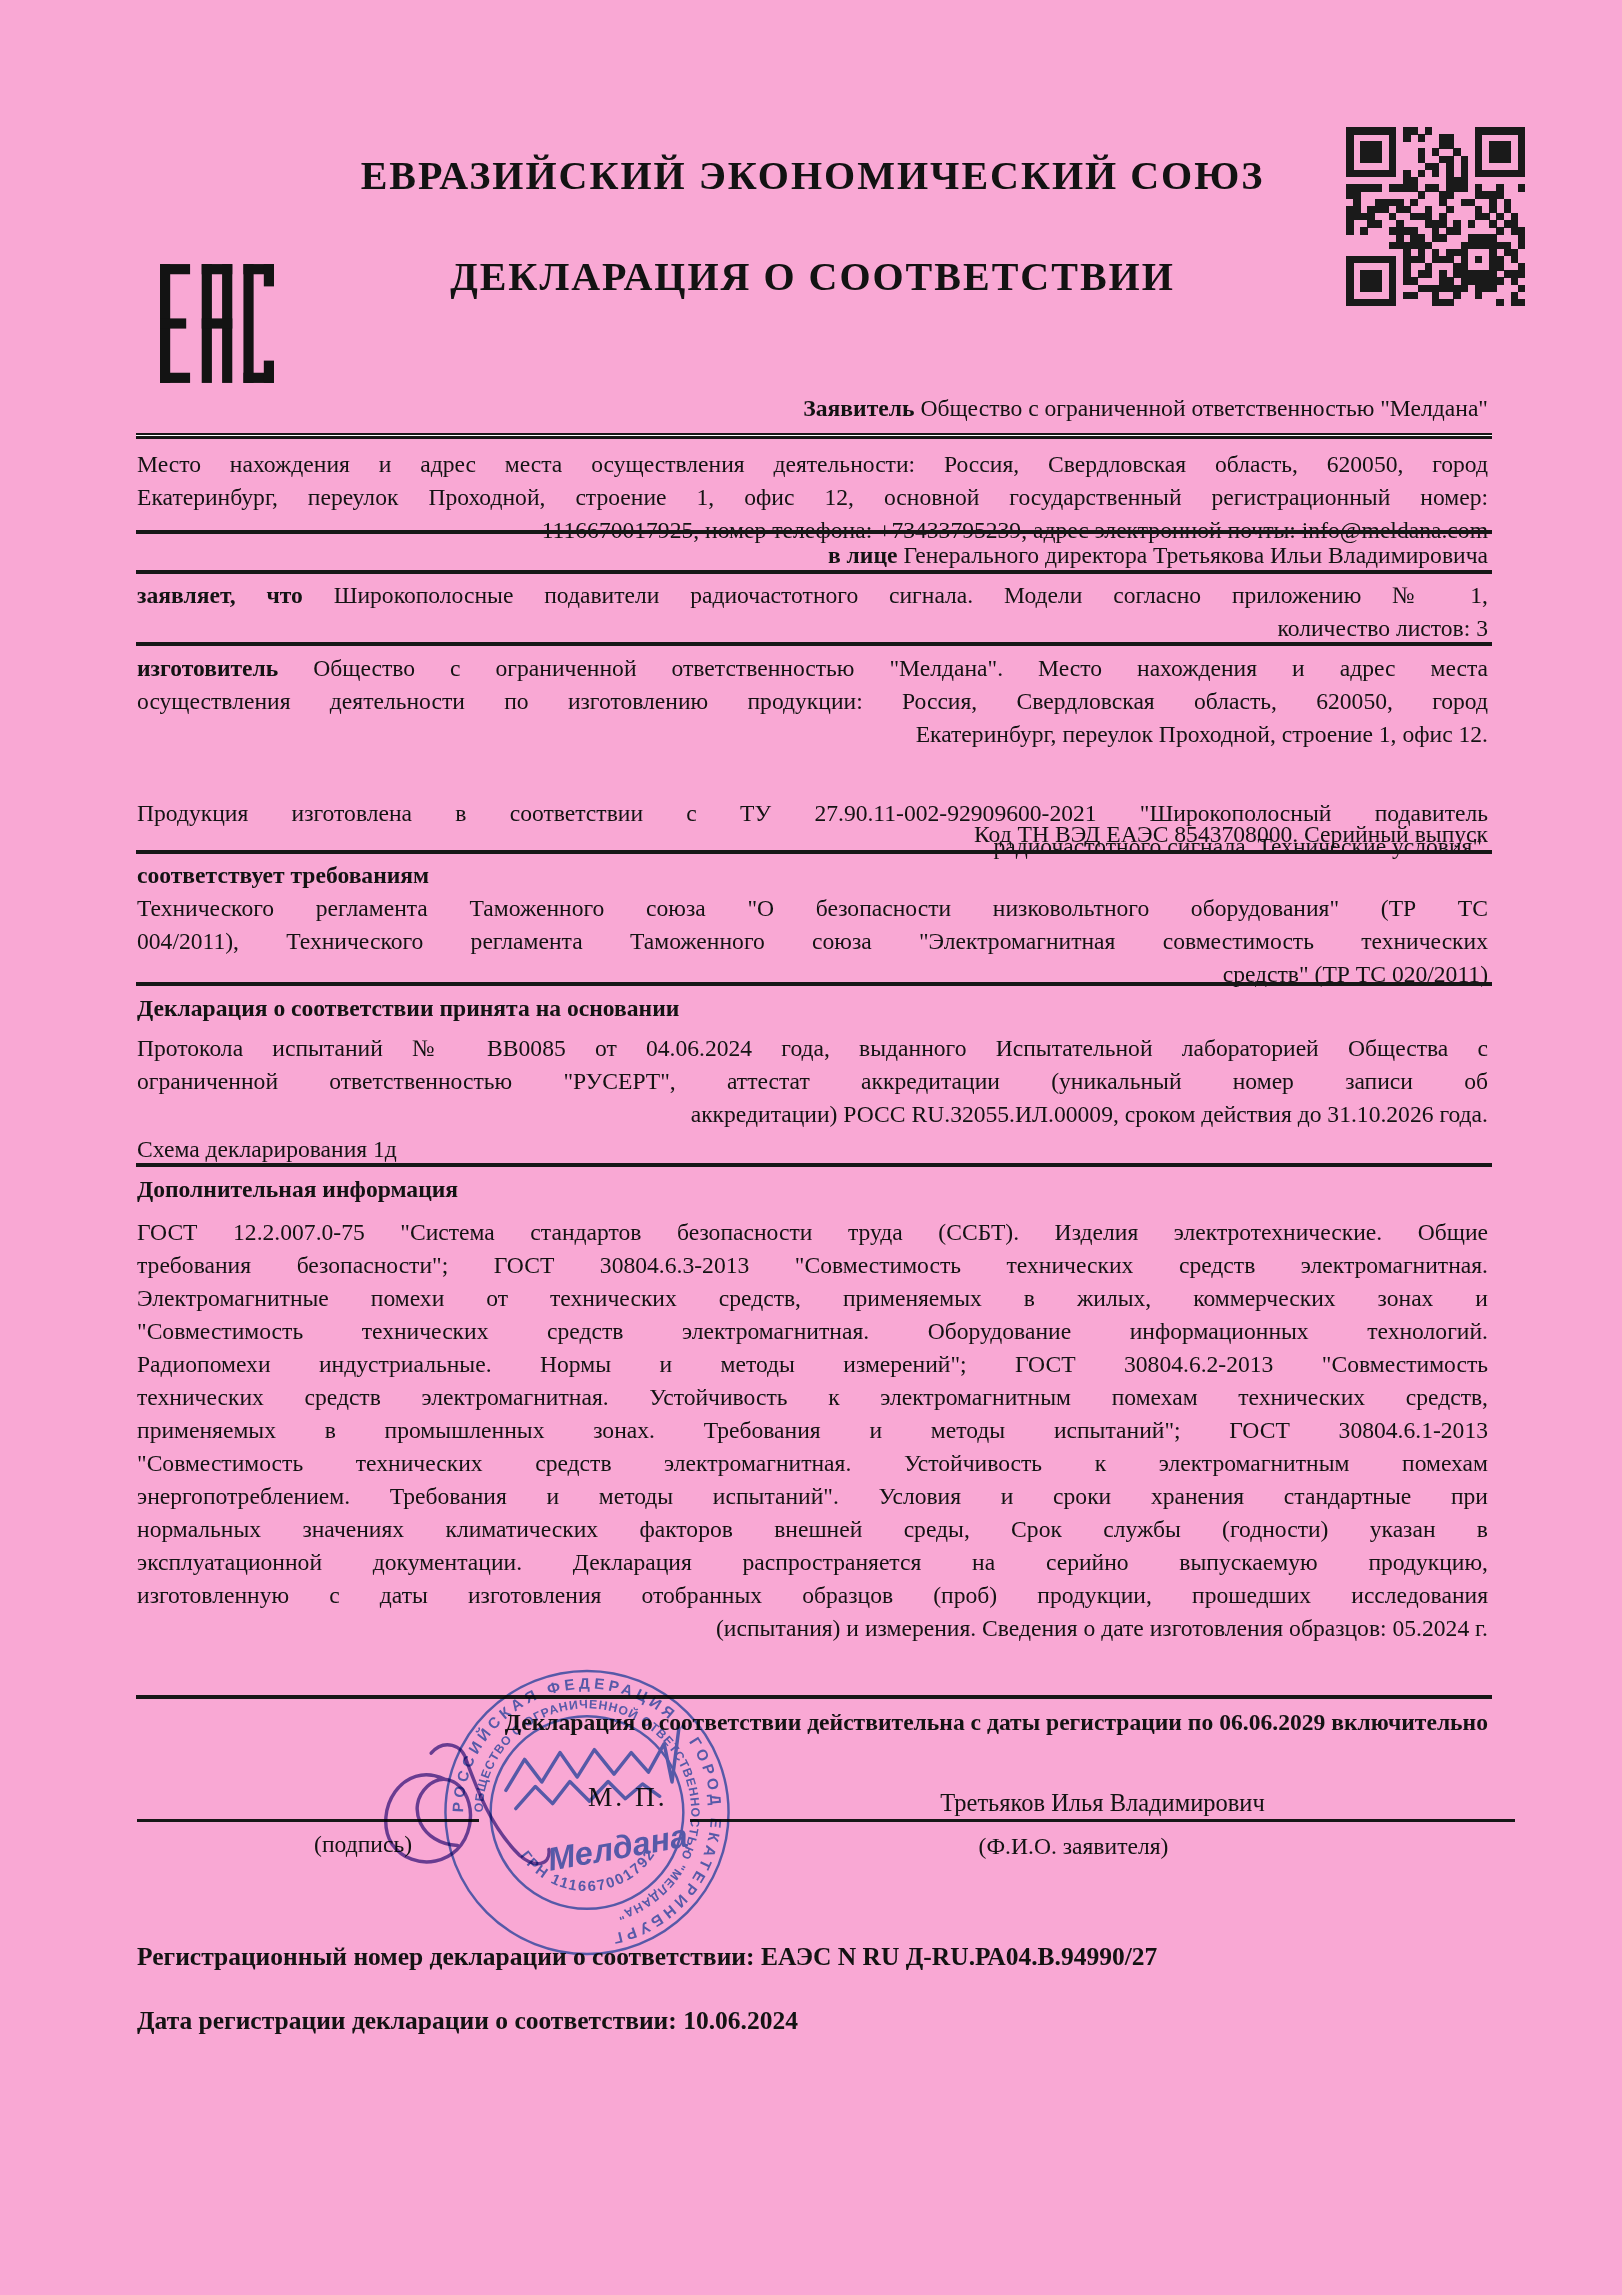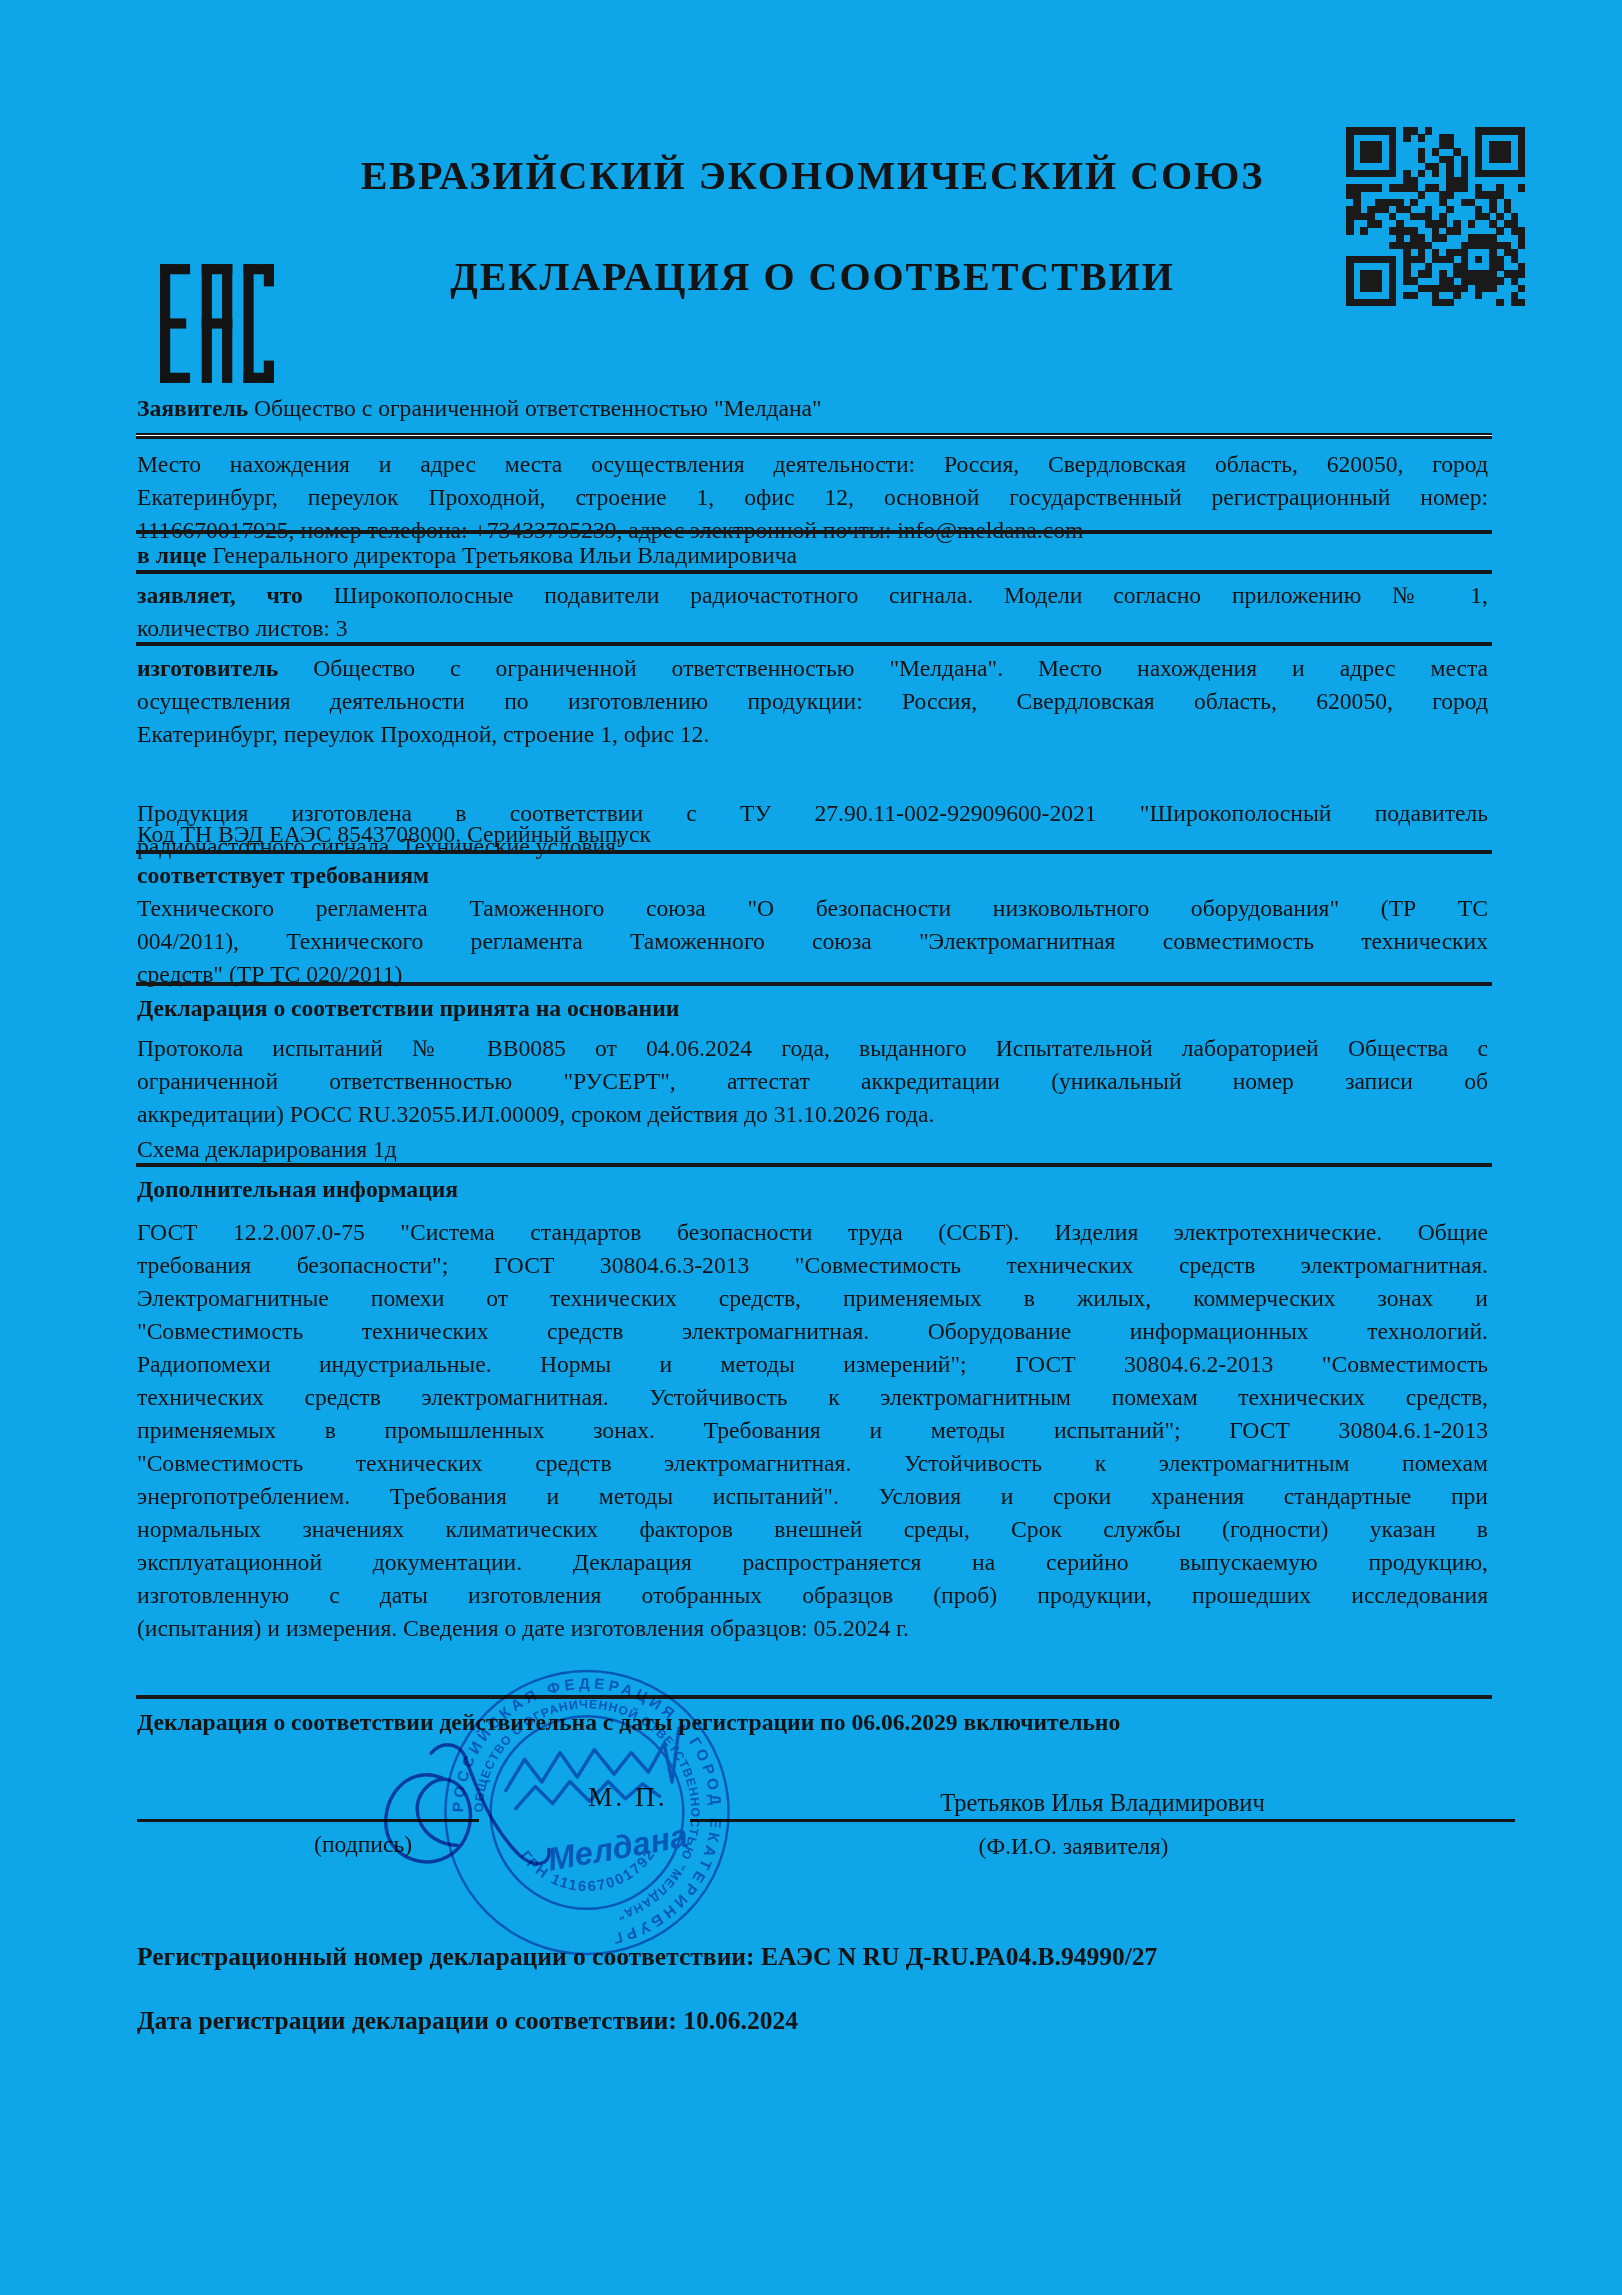--- a/index.html
+++ b/index.html
@@ -1,33 +1,33 @@
 <!DOCTYPE html>
 <html style="font-size:7.9px"><head>
 <meta charset="utf-8">
 <style>
   html,body{margin:0;padding:0;background:#ffffff;}
-  .page{position:relative;width:1623px;height:2295px;background:#0ea5e9;
+  .page{position:relative;width:1623px;height:2295px;background:#f9a8d4;
         font-family:"Liberation Serif",serif;color:#131313;overflow:hidden;}
 
   
   .title{position:absolute;left:137px;width:1351px;text-align:center;
          font-weight:bold;font-size:40px;letter-spacing:2px;white-space:nowrap;}
   .t1{top:152px}
   .t2{top:253px}
 
   
   .eac{position:absolute;left:160px;top:264px;width:114px;height:119px;}
   .eac rect{fill:#131313;}
   .qr{position:absolute;left:1346px;top:127px;width:179px;height:179px;
       fill:#1a1a1a;shape-rendering:crispEdges;}
 
   
   .tb{position:absolute;left:137px;width:1351px;font-size:23.6px;line-height:33px;}
-  .tl{min-height:33px;}
+  .tl{min-height:33px;text-align:right;}
   .jst{text-align:justify;text-align-last:justify;}
   .hd{font-weight:bold;}
 
   
   .rule{position:absolute;left:136px;width:1356px;height:3.9px;background:#171717;}
   .rule.dbl{height:5.9px;
      background:linear-gradient(180deg,#171717 0 2px,#fdfdfc 2px 2.9px,#171717 2.9px 5.9px);}
 
   
   .mp{position:absolute;left:588px;top:1781px;font-size:27.5px;letter-spacing:2.9px;}

